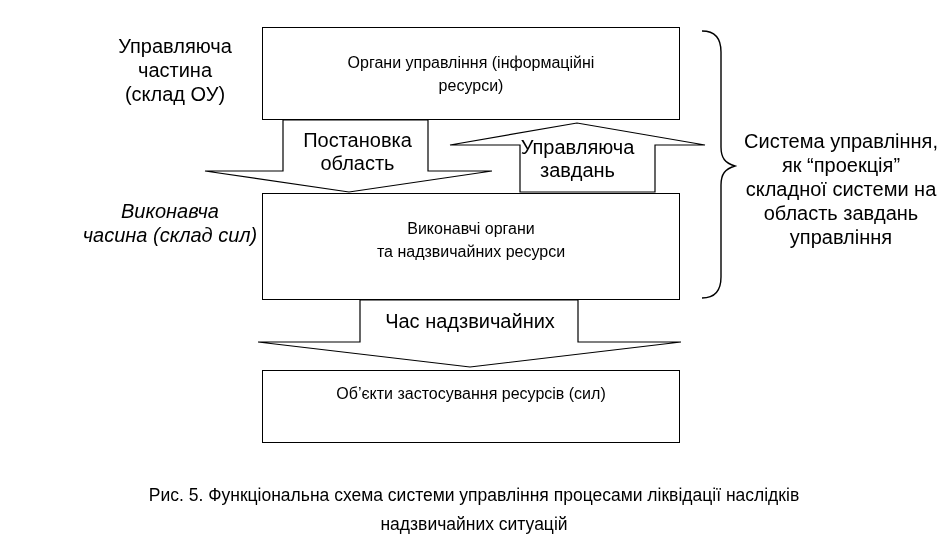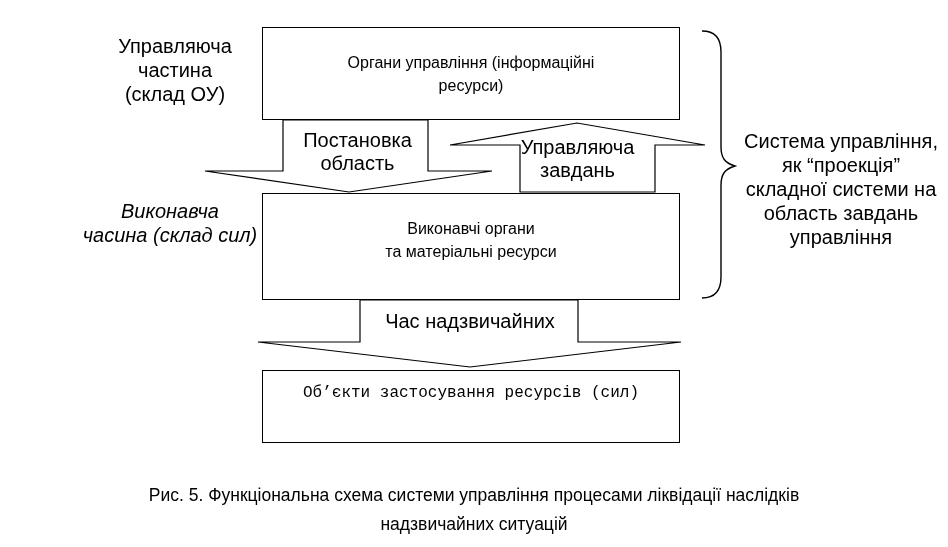--- a/index.html
+++ b/index.html
@@ -24,21 +24,21 @@
     position: absolute;
     border: 1px solid #000;
     background: #ffffff;
     text-align: center;
     font-size: 16px;
     line-height: 23px;
     padding-top: 23px;
   }
   .box-top    { left: 262px; top: 27px;  width: 418px; height: 93px;  }
   .box-middle { left: 262px; top: 193px; width: 418px; height: 107px; }
-  .box-bottom { left: 262px; top: 370px; width: 418px; height: 73px; padding-top: 11px; font-family: Liberation Mono, monospace; }
+  .box-bottom { left: 262px; top: 370px; width: 418px; height: 73px; padding-top: 11px; }
   .label {
     position: absolute;
     text-align: center;
     font-size: 20px;
     line-height: 24px;
     white-space: pre-line;
   }
   .label-control   { left: 85px;  top: 34px;  width: 180px; }
   .label-executive { left: 55px;  top: 199px; width: 230px; font-style: italic; }
   .label-task-set  { left: 290px; top: 129px; width: 135px; line-height: 23px; }
@@ -72,21 +72,21 @@
     <path d="M 702,31 C 715,31 721,39 721,52 L 721,147 C 721,158 725,163 735,166 C 725,169 721,174 721,185 L 721,277 C 721,290 715,298 702,298" fill="none" stroke="#000000" stroke-width="1.4"></path>
   </svg>
 
   <div class="box box-top">
     <span class="multiline">Органи управління (інформаційні
 ресурси)</span>
   </div>
 
   <div class="box box-middle">
     <span class="multiline">Виконавчі органи
-та матеріальні ресурси</span>
+та надзвичайних ресурси</span>
   </div>
 
   <div class="box box-bottom">
     <span class="multiline">Об’єкти застосування ресурсів (сил)</span>
   </div>
 
   <div class="label label-control">Управляюча
 частина
 (склад ОУ)</div>
 

